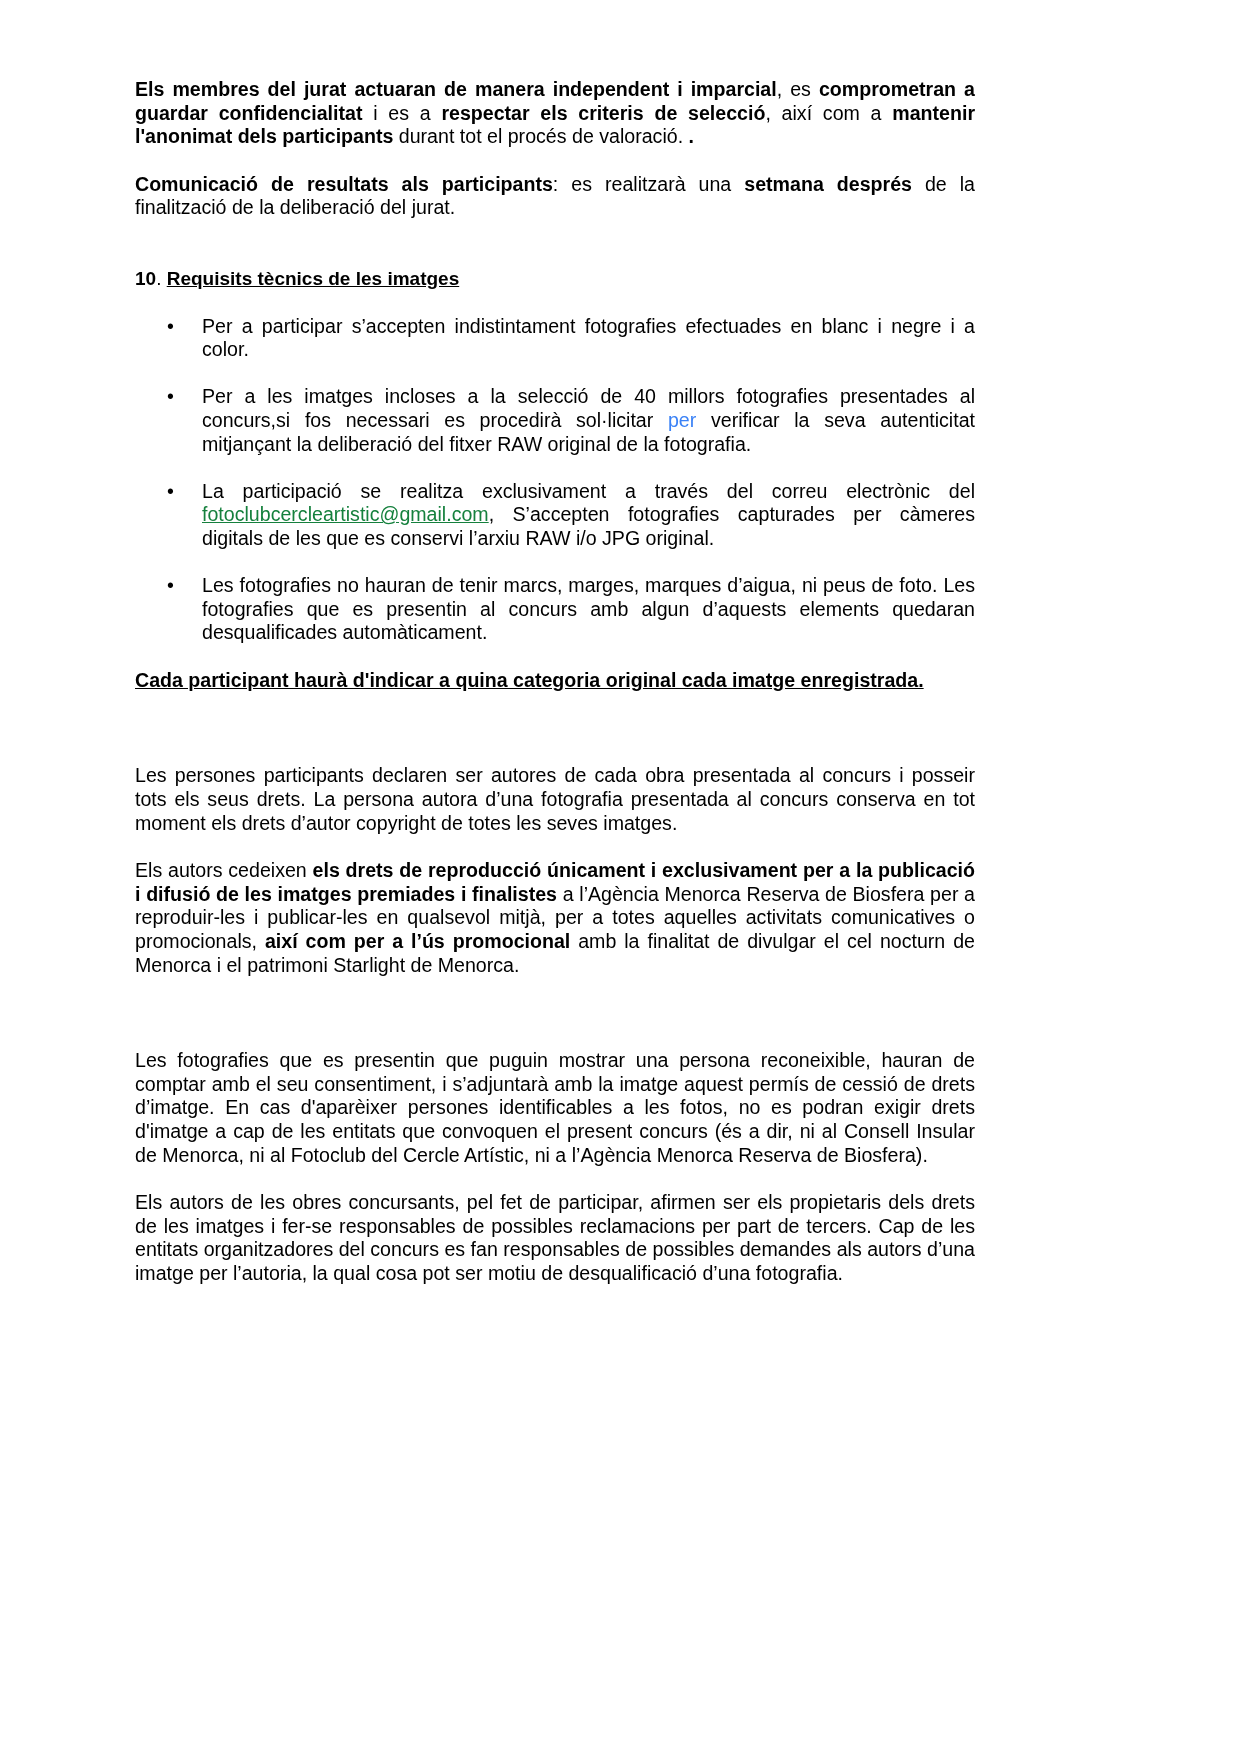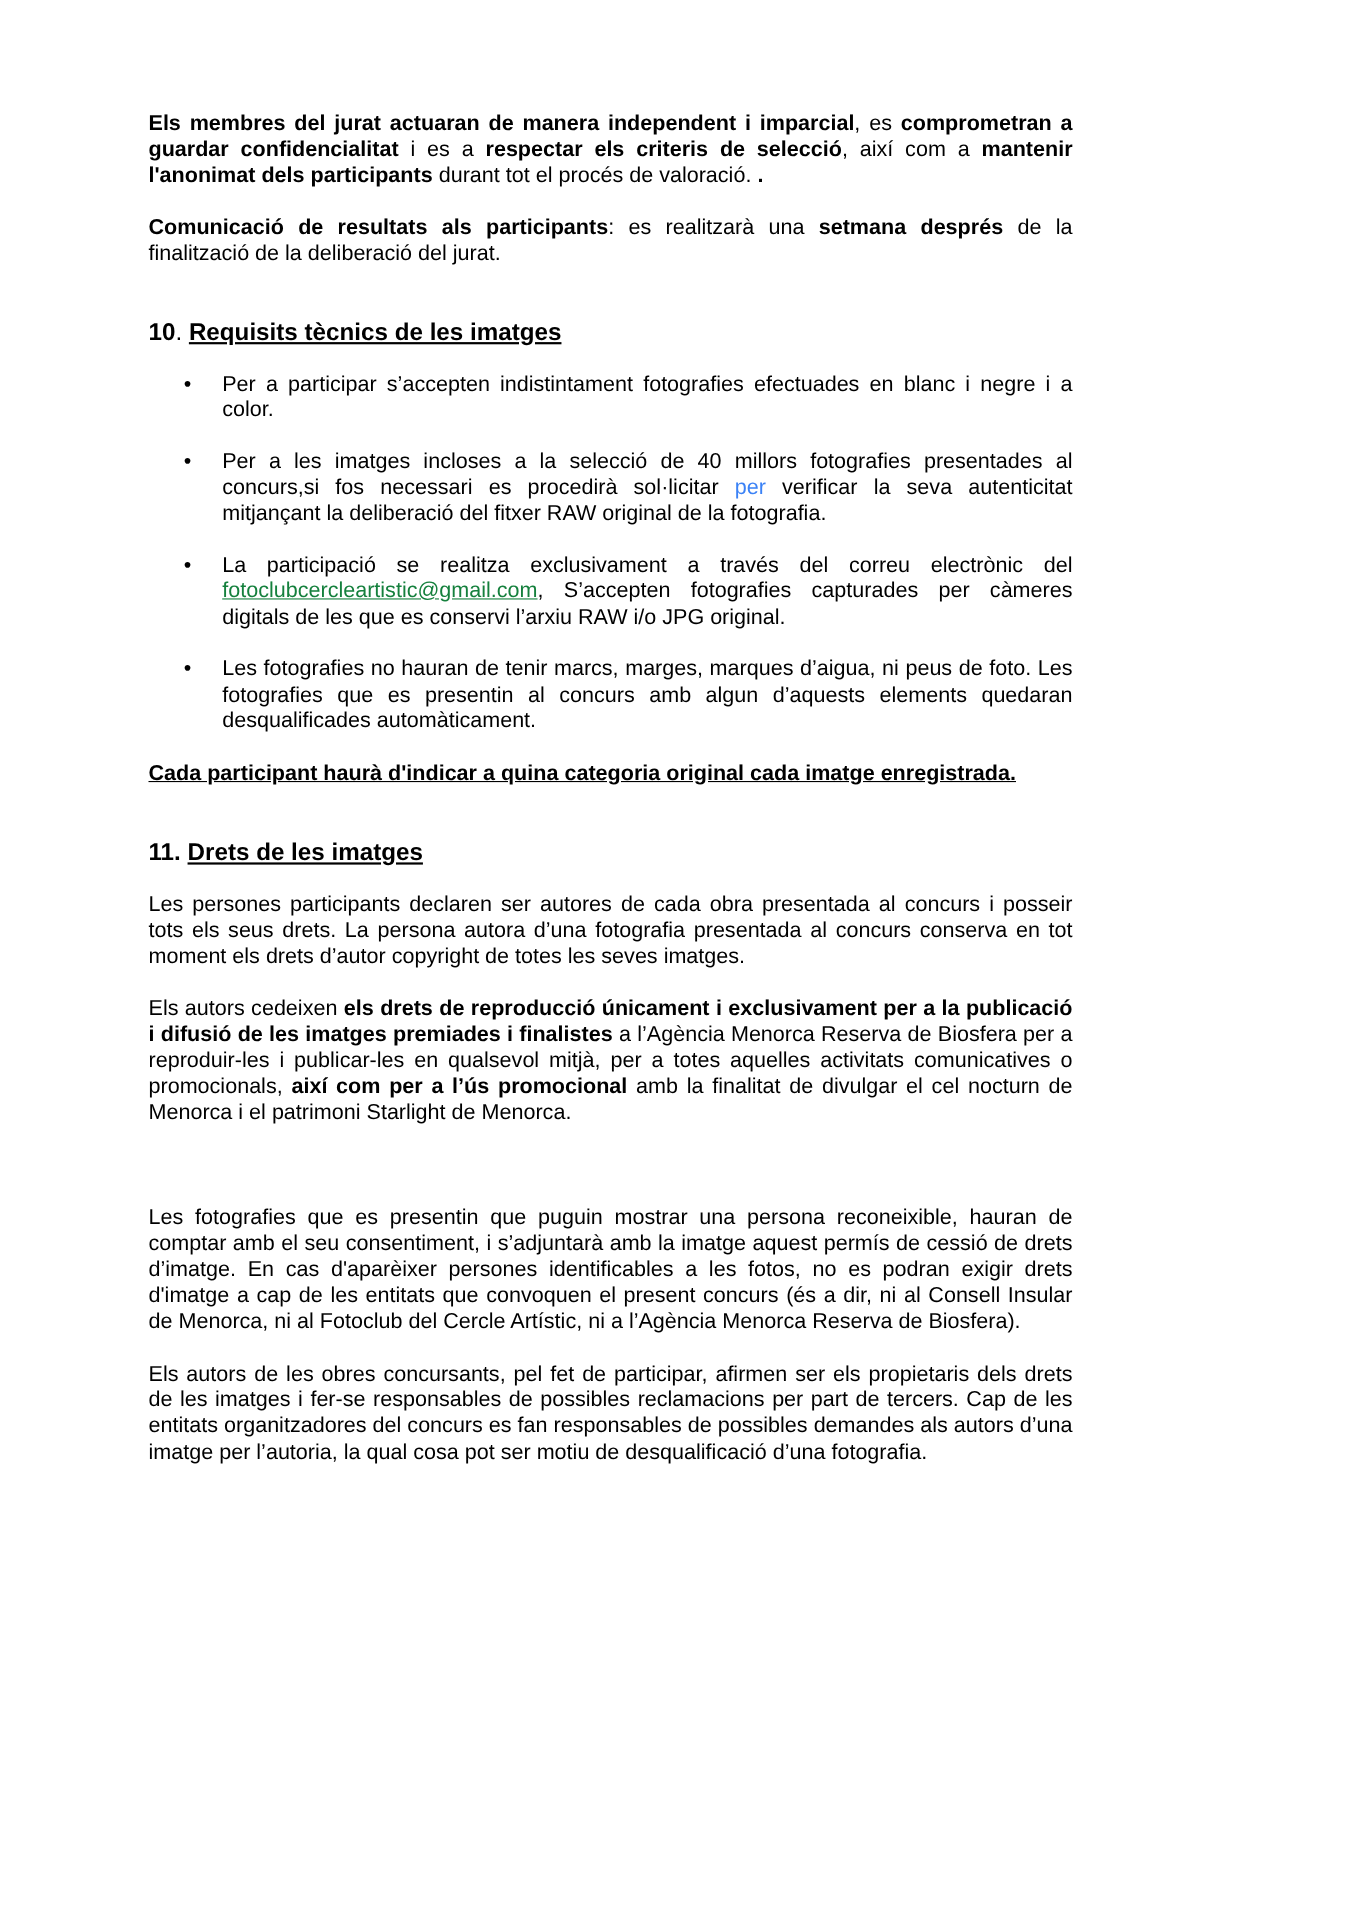--- a/index.html
+++ b/index.html
@@ -1,26 +1,26 @@
 <!DOCTYPE html>
 <html><head>
 <meta charset="utf-8">
 <style>
   html, body { margin: 0; padding: 0; background: #ffffff; }
   body { width: 1240px; height: 1755px; position: relative; overflow: hidden; }
   .page {
     position: absolute; left: 135px; top: 78px; width: 840px;
     font-family: "Liberation Sans", sans-serif;
-    font-size: 19.6px; line-height: 23.6px; color: #000; margin-top: 23px;
+    font-size: 19.6px; line-height: 23.6px; color: #000;
   }
   p { margin: 0; text-align: justify; }
   .gap-s { height: 24px; }
   .gap-m { height: 47px; }
   .gap-l { height: 48px; }
-  .heading { font-size: 22px; }
+  .heading { font-size: 19px; }
   .heading .num { font-weight: bold; }
   .heading .title { font-weight: bold; text-decoration: underline; }
   ul.bullets { list-style: none; margin: 0; padding: 0; }
   ul.bullets li { position: relative; padding-left: 67px; text-align: justify; }
   ul.bullets li + li { margin-top: 23.6px; }
   .bullet { position: absolute; left: 32px; top: 0; }
   b { font-weight: bold; }
   .grey { color: #3b82f6; }
   a.email { color: #15803d; text-decoration: underline; }
   .note { font-weight: bold; text-decoration: underline; }
@@ -66,23 +66,20 @@
       <span>Les fotografies no hauran de tenir marcs, marges, marques d’aigua, ni peus de foto. Les fotografies que es presentin al concurs amb algun d’aquests elements quedaran desqualificades automàticament.</span>
     </li>
   </ul>
 
   <div class="gap-s"></div>
 
   <p class="note">Cada participant haurà d'indicar a quina categoria original cada imatge enregistrada.</p>
 
   <div class="gap-l"></div>
 
-  <div class="heading">
-    <span class="num">11.</span><span> </span><span class="title">Drets de les imatges</span>
-  </div>
 
   <div class="gap-s"></div>
 
   <p>Les persones participants declaren ser autores de cada obra presentada al concurs i posseir tots els seus drets. La persona autora d’una fotografia presentada al concurs conserva en tot moment els drets d’autor copyright de totes les seves imatges.</p>
 
   <div class="gap-s"></div>
 
   <p>
     <span>Els autors cedeixen </span><b>els drets de reproducció únicament i exclusivament per a la publicació i difusió de les imatges premiades i finalistes</b><span> a l’Agència Menorca Reserva de Biosfera per a reproduir-les i publicar-les en qualsevol mitjà, per a totes aquelles activitats comunicatives o promocionals, </span><b>així com per a l’ús promocional</b><span> amb la finalitat de divulgar el cel nocturn de Menorca i el patrimoni Starlight de Menorca.</span>
   </p>

